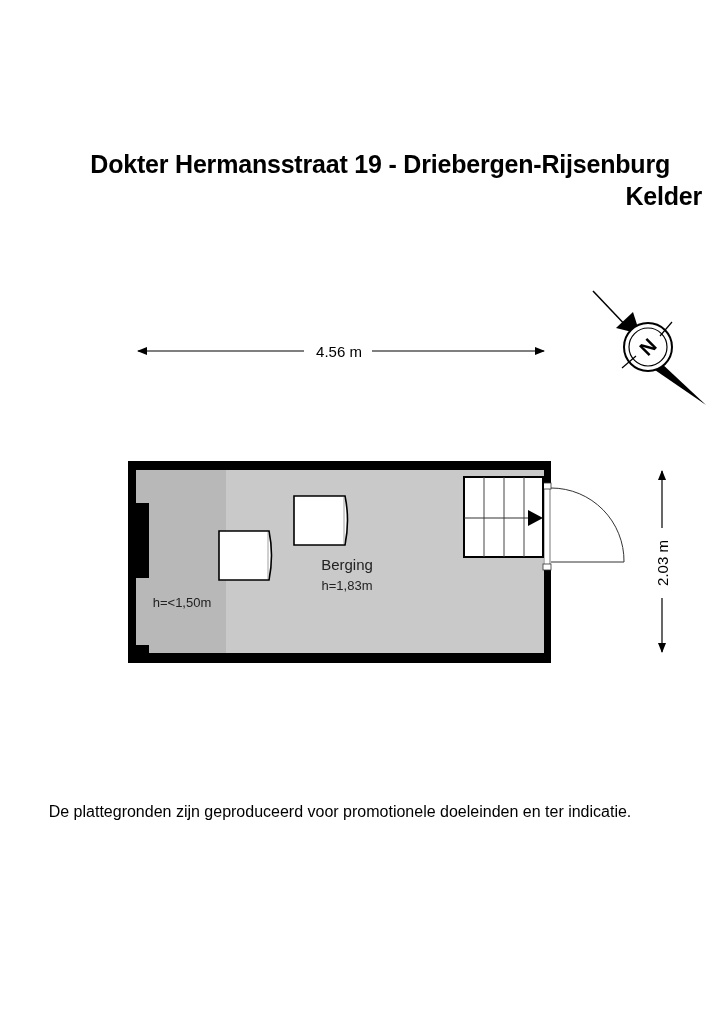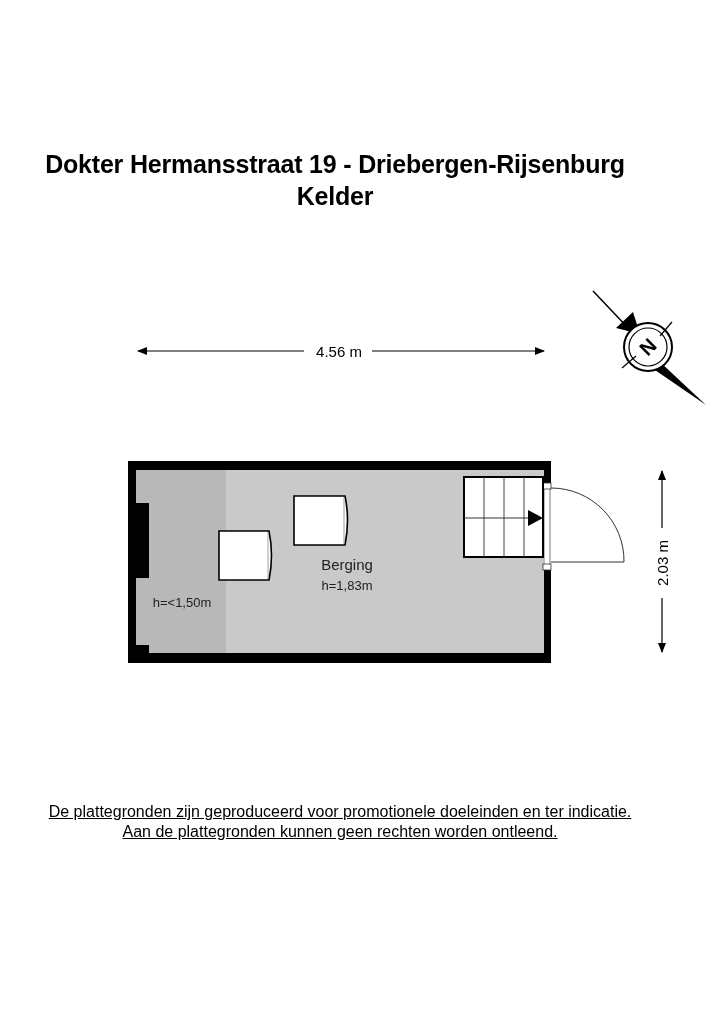--- a/index.html
+++ b/index.html
@@ -1,24 +1,24 @@
 <!DOCTYPE html>
 <html><head>
   <meta charset="utf-8">
   <style>
     html, body { margin: 0; padding: 0; background: #ffffff; }
     body { width: 720px; height: 1017px; position: relative; overflow: hidden; font-family: "Liberation Sans", sans-serif; color: #000; }
-    .title { position: absolute; left: 0; width: 670px; text-align: center; font-weight: bold; font-size: 25px; letter-spacing: -0.2px; }
+    .title { position: absolute; left: 0; width: 670px; text-align: right; font-weight: bold; font-size: 25px; letter-spacing: -0.2px; }
     #title-line1 { top: 150px; }
-    #title-line2 { top: 182px; }
+    #title-line2 { top: 182px; padding-left: 32px; }
     svg.plan { position: absolute; left: 0; top: 0; }
     .dimtext { font-family: "Liberation Sans", sans-serif; font-size: 15px; fill: #000; }
     .roomtext { font-family: "Liberation Sans", sans-serif; fill: #222; }
     .disclaimer { position: absolute; left: 0; width: 680px; text-align: center; font-size: 16px; line-height: 20px; top: 802px; }
-    .disclaimer div { white-space: nowrap; text-decoration: underline; }
+    .disclaimer div { white-space: nowrap; }
   </style>
 </head>
 <body>
 
 <div class="title" id="title-line1">Dokter Hermansstraat 19 - Driebergen-Rijsenburg</div>
 <div class="title" id="title-line2">Kelder</div>
 
 <svg class="plan" width="720" height="1017" viewBox="0 0 720 1017">
   <defs>
     <marker id="arrowhead" markerWidth="10" markerHeight="8" refX="9" refY="4" orient="auto-start-reverse" markerUnits="userSpaceOnUse">
@@ -90,14 +90,13 @@
     <line x1="344" y1="497" x2="344" y2="544" stroke="#888" stroke-width="0.8"></line>
   </g>
 
   <text class="roomtext" x="347" y="570" text-anchor="middle" font-size="15">Berging</text>
   <text class="roomtext" x="347" y="590" text-anchor="middle" font-size="13">h=1,83m</text>
   <text class="roomtext" x="182" y="607" text-anchor="middle" font-size="13">h=&lt;1,50m</text>
 </svg>
 
 <div class="disclaimer">
   <div>De plattegronden zijn geproduceerd voor promotionele doeleinden en ter indicatie.</div>
-  <div>Aan de plattegronden kunnen geen rechten worden ontleend.</div>
 </div>
 
 </body></html>

